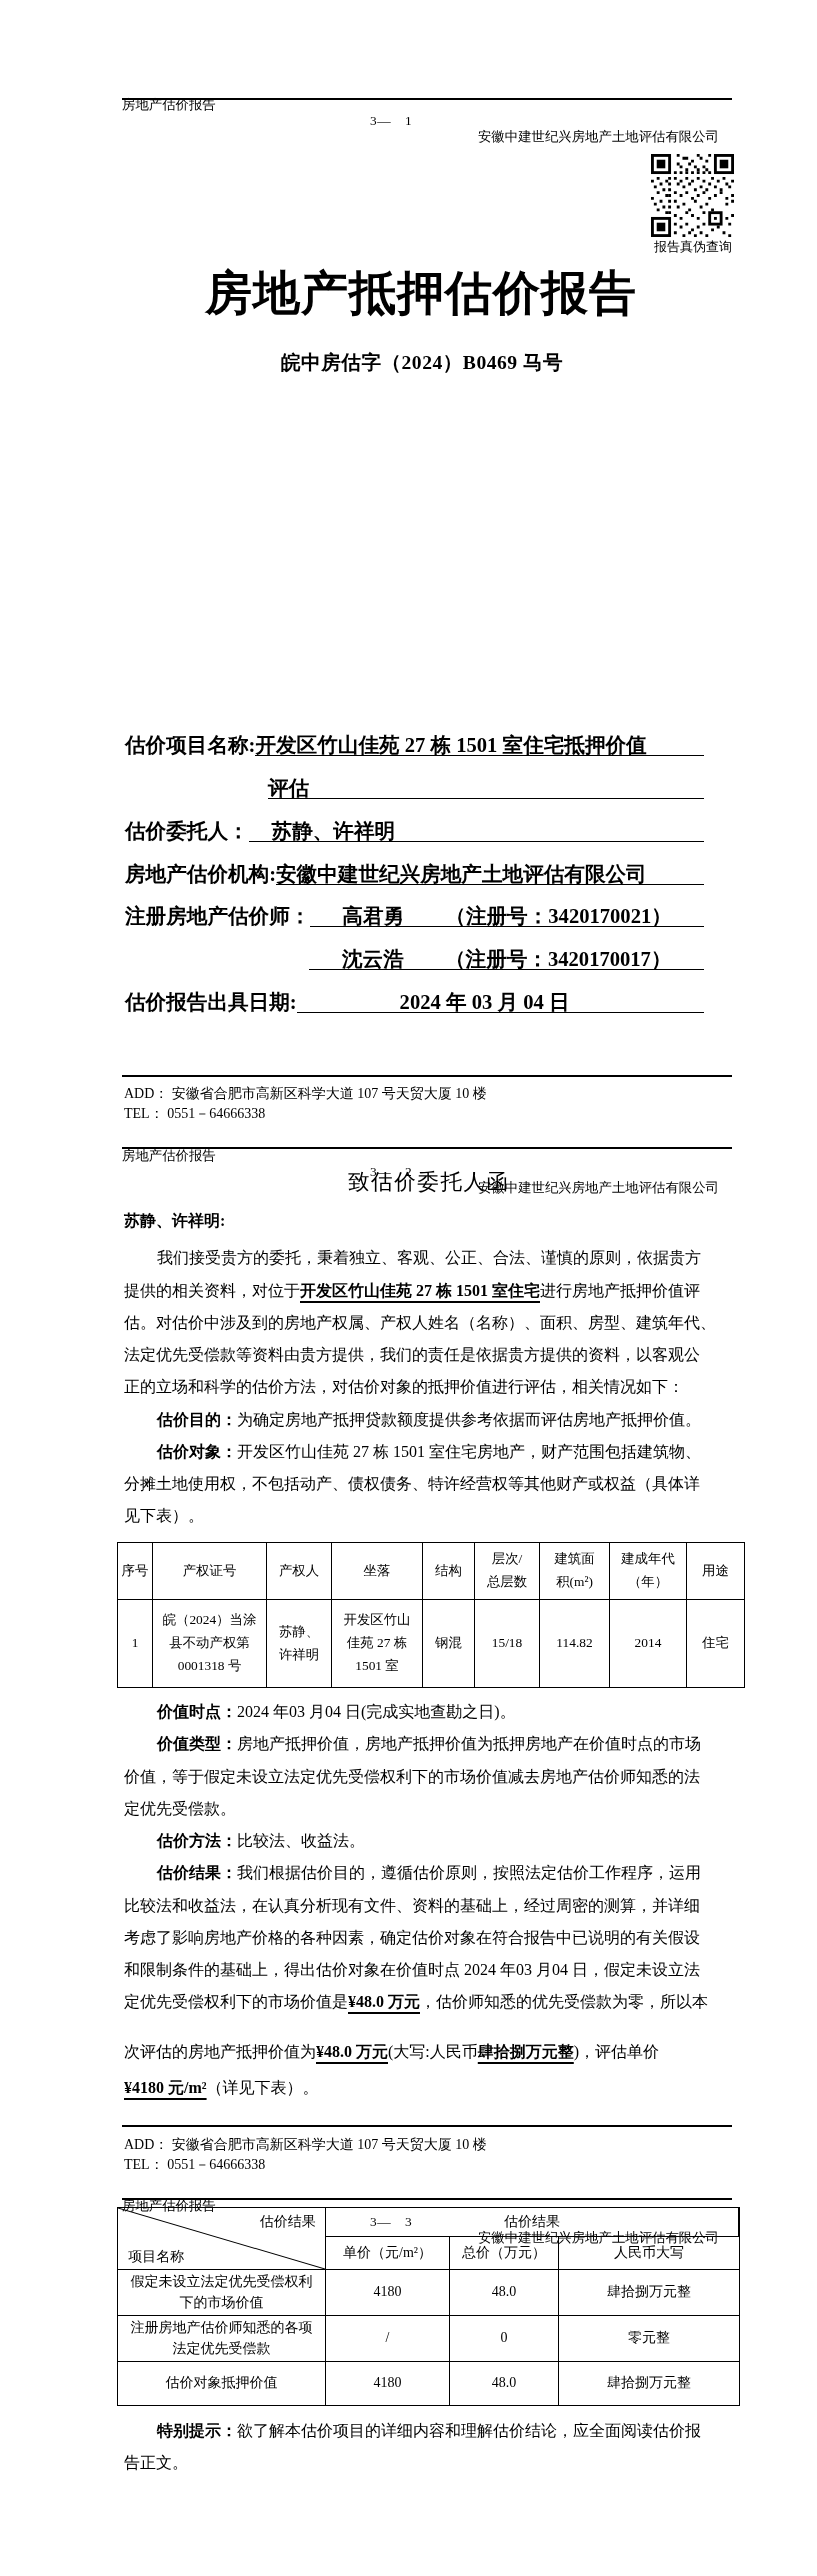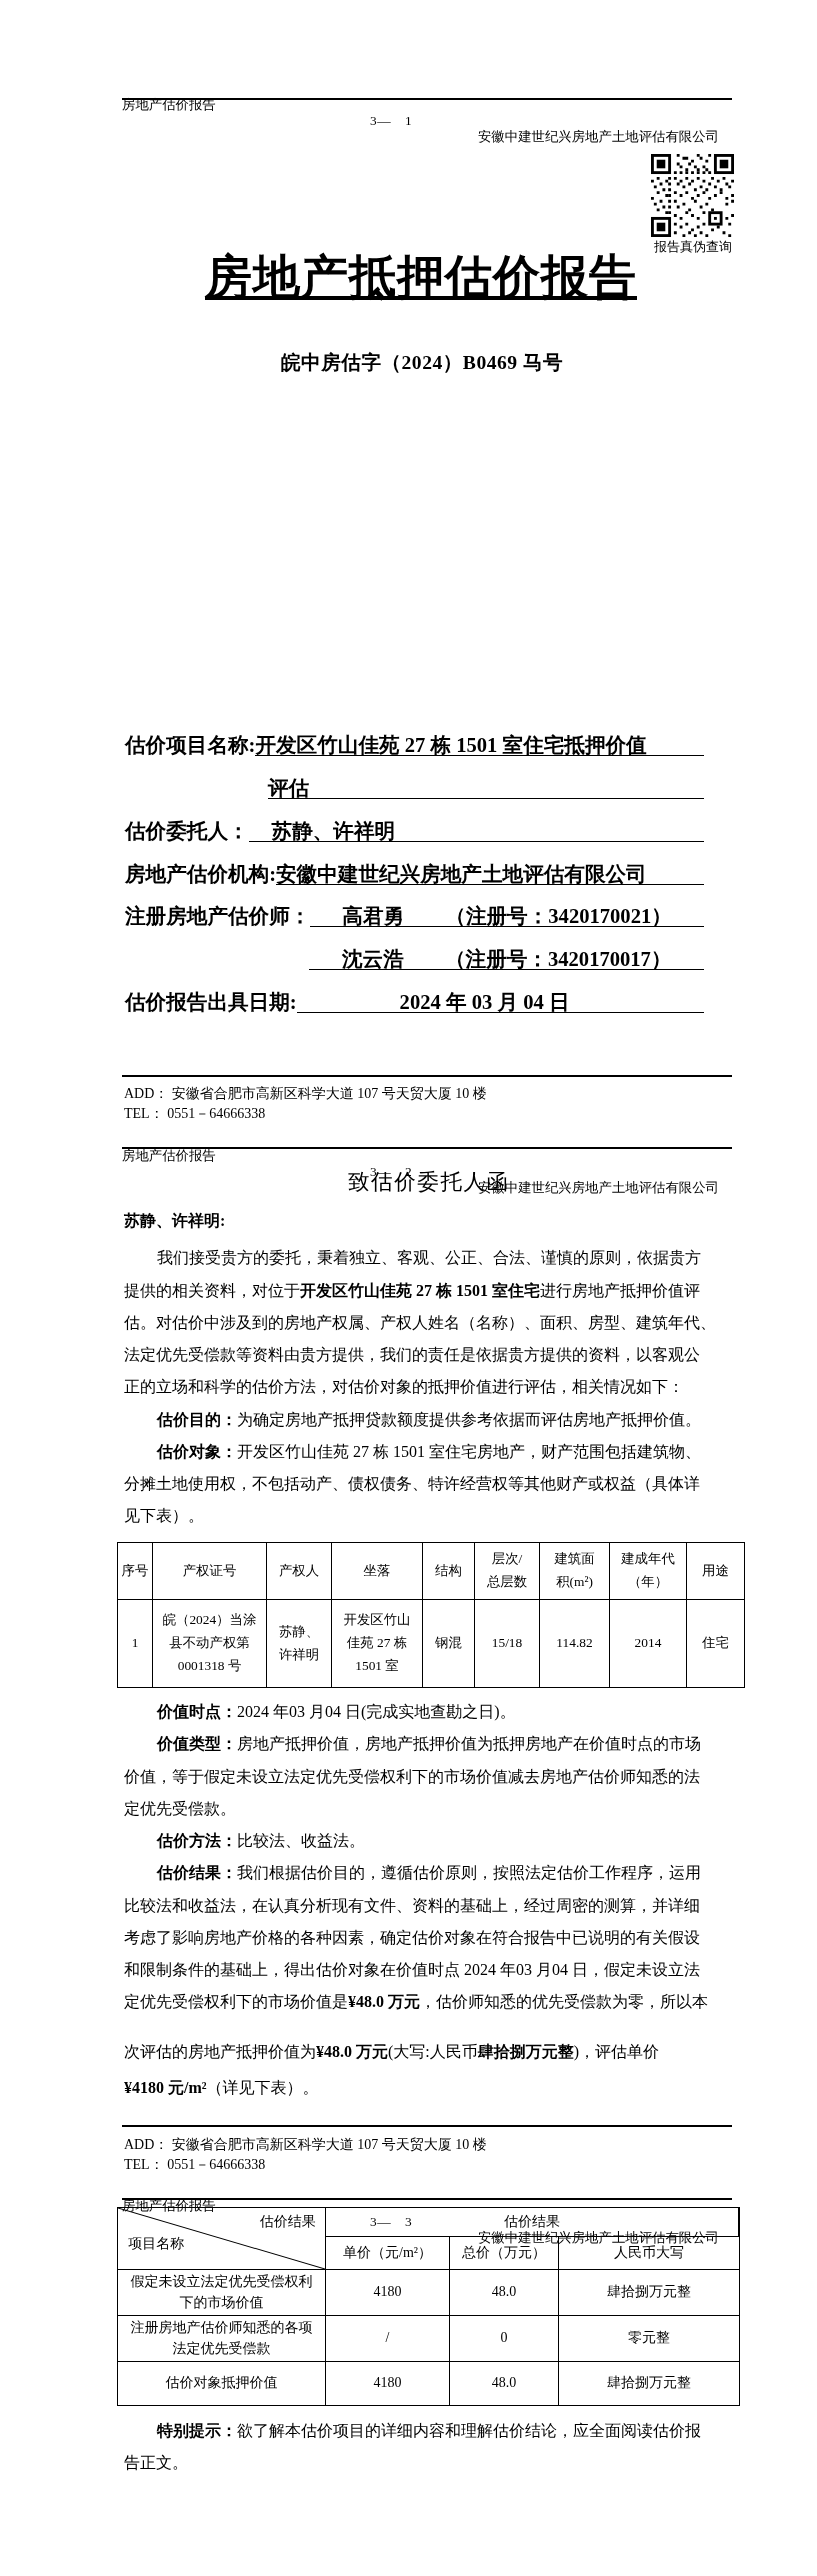--- a/index.html
+++ b/index.html
@@ -11,49 +11,49 @@
   .ph-l{position:absolute;left:122px;}
   .ph-c{position:absolute;left:370px;letter-spacing:0.5px;}
   .ph-r{position:absolute;right:99px;}
   .hr{position:absolute;left:122px;width:610px;height:2.1px;background:#000;}
   .f-add,.f-tel{position:absolute;left:124px;font-size:14px;white-space:pre;}
 
   
   .qr{position:absolute;left:651px;top:154px;width:83px;height:83px;}
   .qr svg{width:100%;height:100%;display:block;}
   .qr-cap{position:absolute;left:646px;top:238px;width:94px;text-align:center;font-size:13px;}
-  .title{position:absolute;left:205px;top:250px;font-size:47px;line-height:1.18;font-weight:bold;letter-spacing:1px;white-space:pre;text-decoration:underline;}
+  .title{position:absolute;left:205px;top:266px;font-size:47px;line-height:1.18;font-weight:bold;letter-spacing:1px;white-space:pre;}
   .docno{position:absolute;left:281px;top:349px;font-size:19.6px;font-weight:bold;letter-spacing:0.5px;white-space:pre;}
 
   .fl{position:absolute;left:125px;width:579px;height:23px;display:flex;font-size:20.6px;font-weight:bold;line-height:24px;white-space:pre;}
   .fl .lab{flex:none;}
   .fl .val{flex:1 1 auto;border-bottom:1.5px solid #000;}
 
   
   .lt{position:absolute;left:348px;top:1167px;font-size:21.6px;font-weight:normal;letter-spacing:1.5px;white-space:pre;}
   .bl{position:absolute;left:124px;font-size:16px;line-height:20.6px;white-space:pre;}
   .ind{left:157px;}
   .b{font-weight:bold;}
-  .u{font-weight:bold;text-underline-offset:4.6px;text-decoration-thickness:1.5px;text-align:center;}
+  .u{font-weight:bold;text-decoration:underline;text-underline-offset:4.6px;text-decoration-thickness:1.5px;text-align:center;}
 
   
   table.t1{position:absolute;left:117px;top:1542px;border-collapse:collapse;table-layout:fixed;}
   .t1 th,.t1 td{border:1.5px solid #000;text-align:center;vertical-align:middle;font-weight:normal;font-size:13.4px;line-height:1.7;white-space:pre-line;padding:0 1px;}
   .t1 .hrow{height:57px;}
   .t1 .drow{height:88px;}
 
   
   .t2{position:absolute;left:117px;top:2207px;display:grid;grid-template-columns:208px 124px 109px 180px;grid-template-rows:29px 33px 46px 46px 43px;border:1.5px solid #000;font-size:14px;}
   .t2>div{border-right:1px solid #000;border-bottom:1px solid #000;display:flex;align-items:center;justify-content:center;text-align:center;white-space:pre-line;line-height:1.45;}
   .t2 .noR{border-right:none;}
   .t2 .noB{border-bottom:none;}
   .t2-corner{grid-row:1/3;grid-column:1;position:relative;}
   .t2-corner .diag{position:absolute;inset:0;width:100%;height:100%;}
   .t2-corner .ctr{position:absolute;top:4.1px;right:9.3px;}
-  .t2-corner .cbl{position:absolute;bottom:15px;left:10.3px;}
+  .t2-corner .cbl{position:absolute;bottom:2px;left:10.3px;}
   .t2-group{grid-row:1;grid-column:2/5;border-right:none;}
 </style>
 </head>
 <body>
 
 <div id="doc">
 
   <div class="pghead" style="top:80px">
     <span class="ph-l">房地产估价报告</span>
     <span class="ph-c">3—　1</span>

